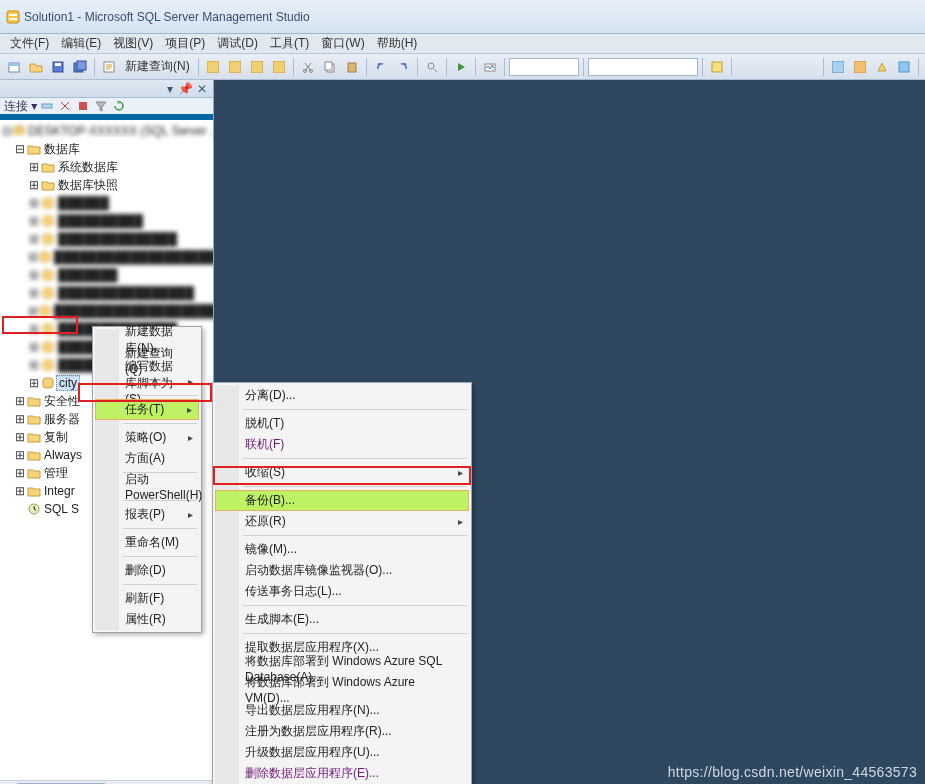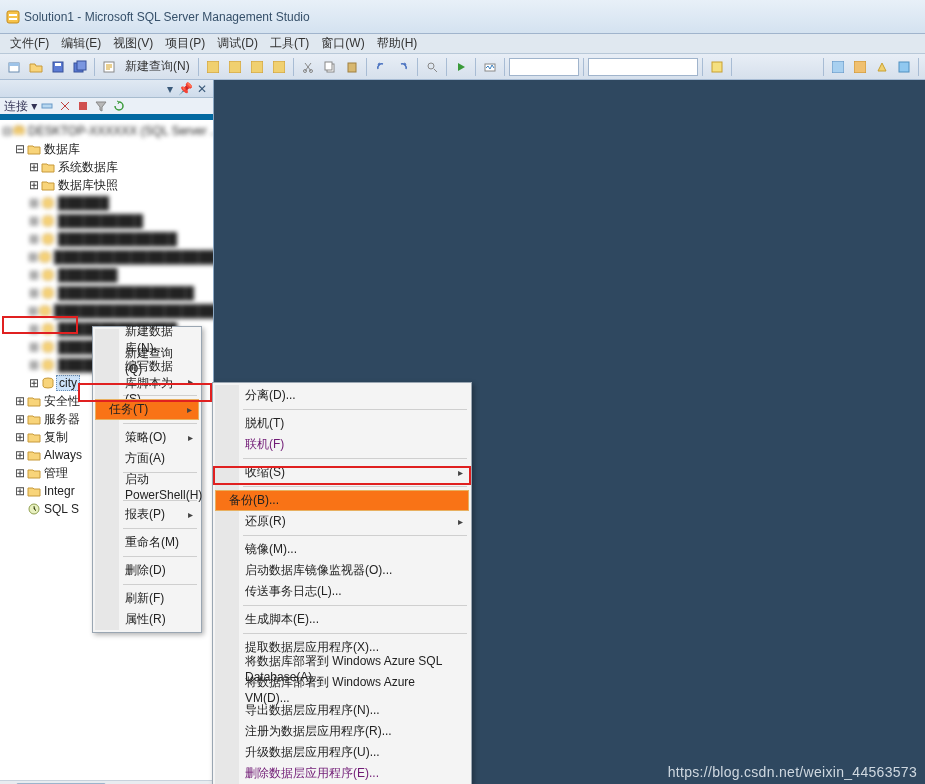--- a/index.html
+++ b/index.html
@@ -44,21 +44,21 @@
 .scrollbar-h .arrow.right { right: 0; }
 
 .main-area { flex: 1; background: #2f4860; }
 
 .context-menu { position: absolute; background: #f4f4f4; border: 1px solid #9aa6b2; box-shadow: 2px 2px 5px rgba(0,0,0,.3); padding: 2px; }
 .context-menu .cm-strip { position: absolute; left: 2px; top: 2px; bottom: 2px; width: 24px; background: #e7e7e7; }
 .context-menu .cm-item { position: relative; height: 21px; display: flex; align-items: center; padding-left: 30px; padding-right: 18px; color: #222; cursor: default; }
 .context-menu .cm-item.disabled { color: #701a75; }
 .context-menu .cm-item .arrow { position: absolute; right: 6px; font-size: 10px; color: #444; }
 .context-menu .cm-sep { height: 1px; background: #cfcfcf; margin: 3px 2px 3px 28px; }
-.context-menu .cm-item.highlight { background: #f97316; border: 1px solid #e8b060; padding-left: 13px; padding-right: 17px; }
+.context-menu .cm-item.highlight { background: #bef264; border: 1px solid #e8b060; padding-left: 29px; padding-right: 17px; }
 
 .red-box { position: absolute; border: 2px solid #e02020; pointer-events: none; }
 
 .watermark { position: absolute; right: 8px; bottom: 4px; color: #cfd8e0; font-size: 14px; letter-spacing: .3px; }
 
 svg { display: block; }
 </style>
 </head>
 <body>
 

